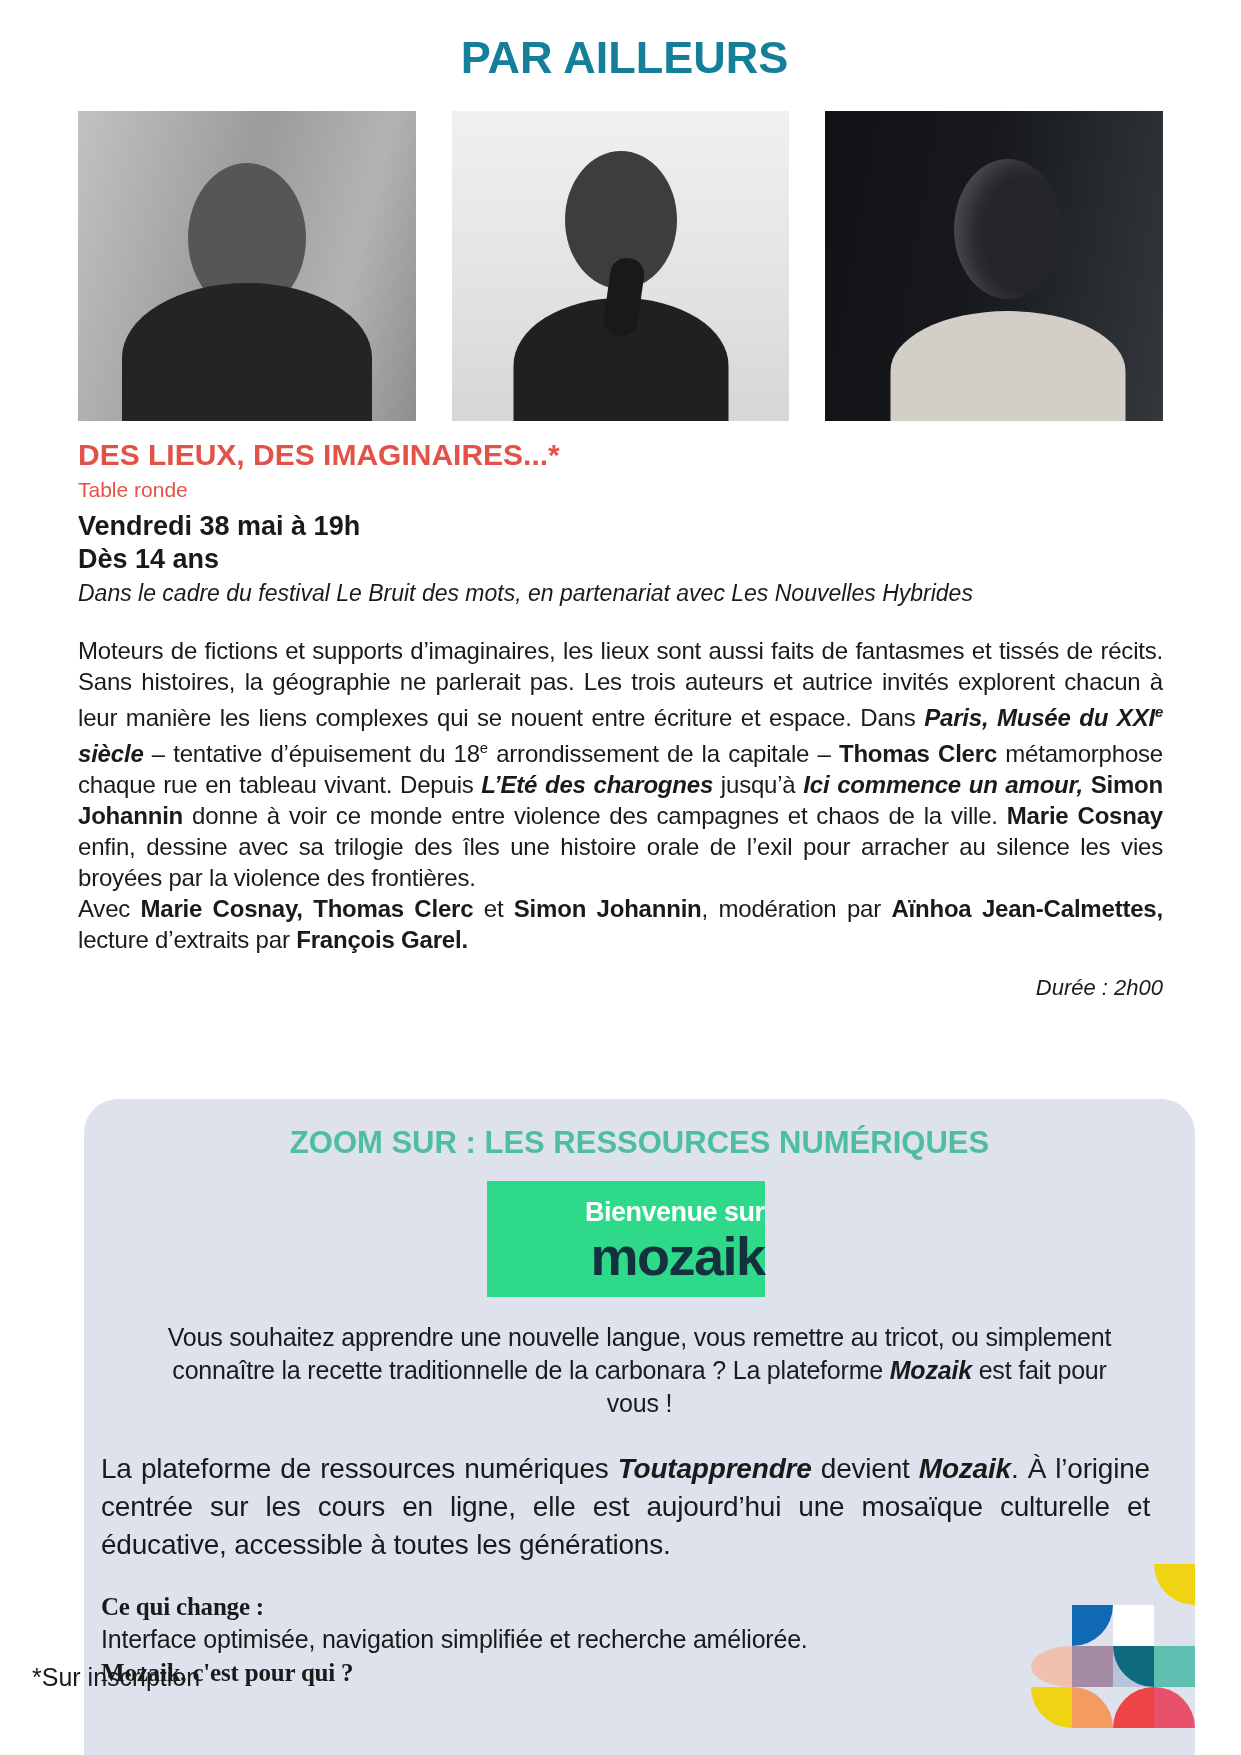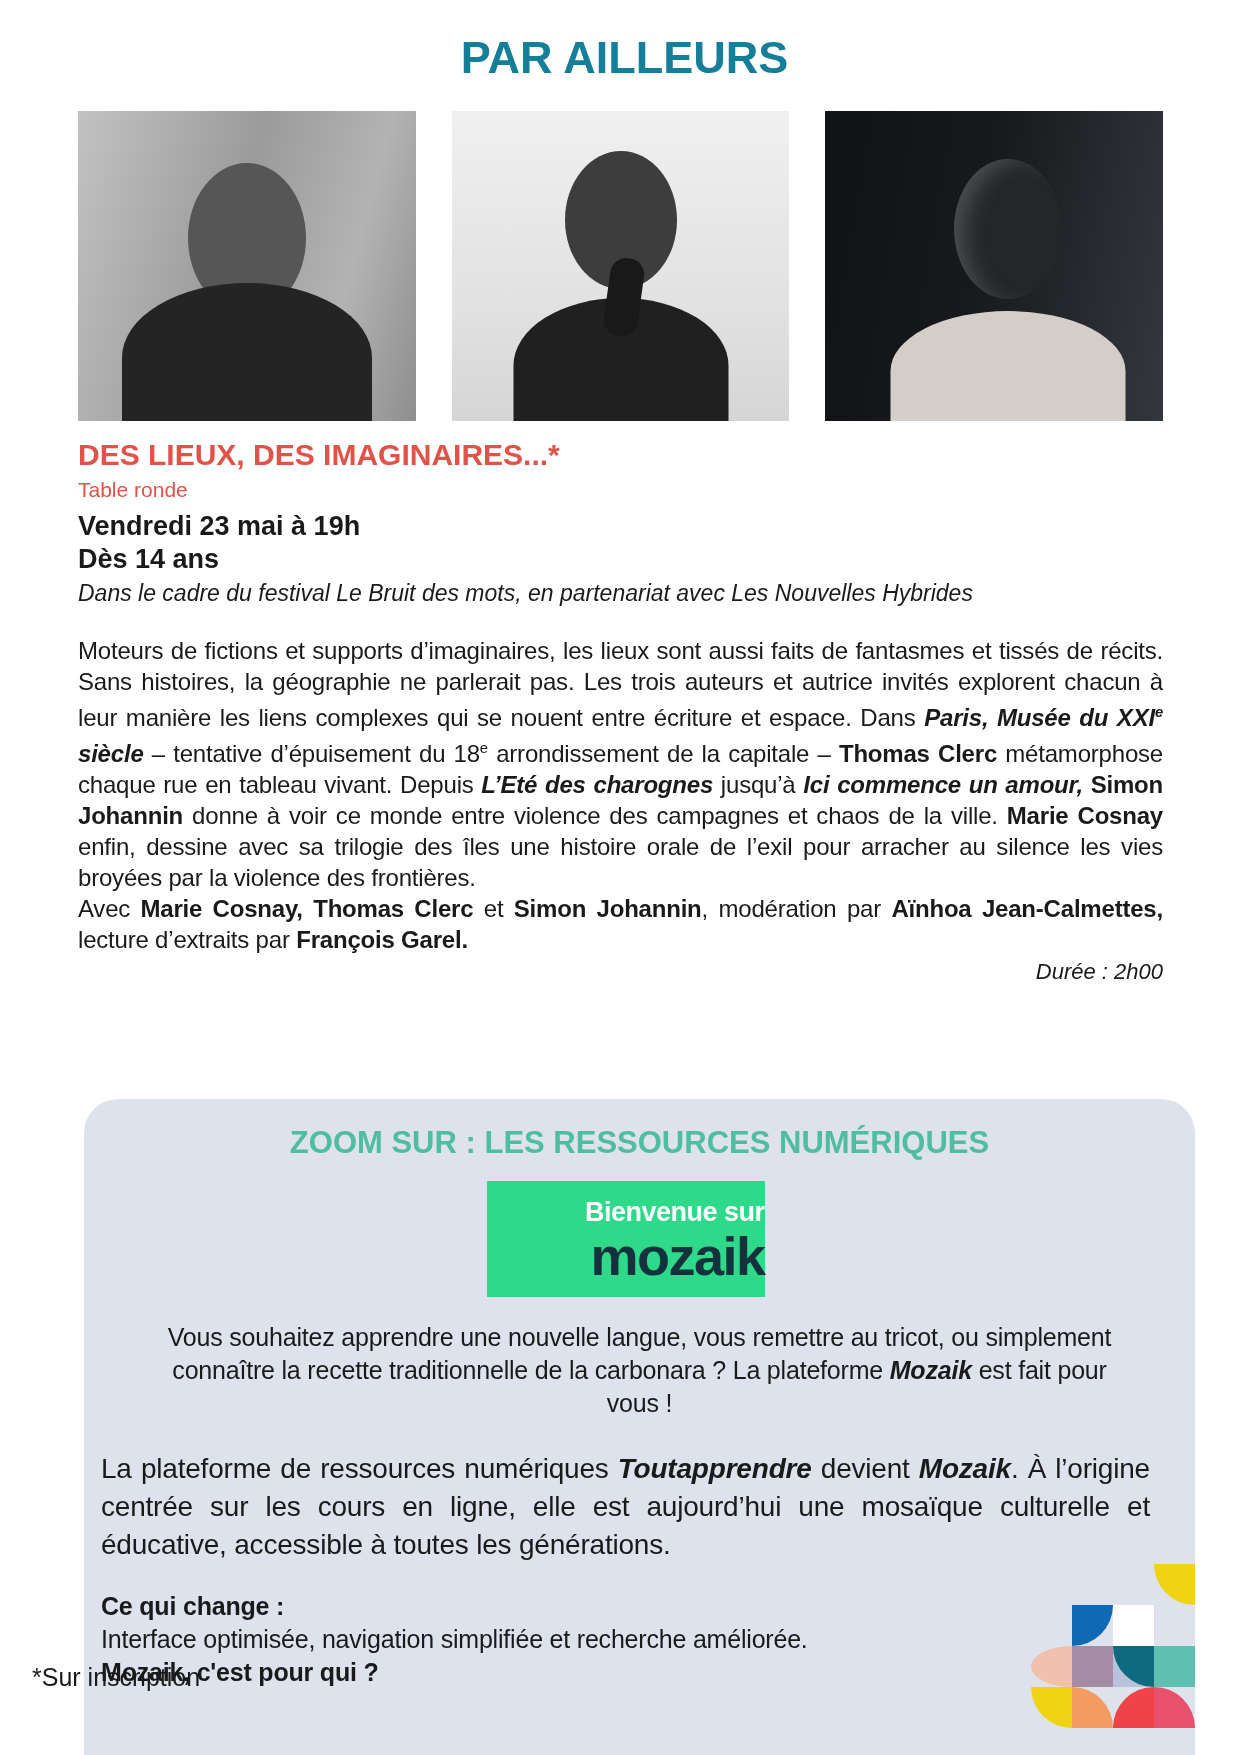--- a/index.html
+++ b/index.html
@@ -39,21 +39,21 @@
   .photo-3 .head{width:108px;height:140px;left:54%;top:48px;transform:translateX(-50%);background:#24262a;box-shadow:18px 6px 22px -8px rgba(200,200,190,0.25) inset;}
   .photo-3 .torso{width:235px;height:120px;left:54%;bottom:-10px;transform:translateX(-50%);background:#d3cfc8;}
   
   .event{position:absolute;top:438px;left:78px;width:1085px;}
   .event-heading{margin:0 0 6px 0;font-size:30px;font-weight:bold;color:var(--heading-red,#E25248);}
   .event-type{margin:0 0 8px 0;font-size:21px;color:var(--heading-red,#E25248);}
   .event-date,.event-age{font-size:27px;font-weight:bold;line-height:33px;}
   .event-context{font-size:23px;font-style:italic;margin-top:4px;}
   .desc{margin:28px 0 0 0;font-size:24px;line-height:31px;text-align:justify;letter-spacing:-0.2px;}
   .credits{margin:0;font-size:24px;line-height:31px;text-align:justify;letter-spacing:-0.2px;}
-  .duration{margin-top:4px;text-align:right;font-size:22px;font-style:italic;}
+  .duration{margin-top:20px;text-align:right;font-size:22px;font-style:italic;}
   .rb{font-weight:bold;}
   .ri{font-style:italic;font-weight:bold;}
   sup{font-size:0.62em;}
   
   .zoom-box{
     position:absolute;top:1058px;left:84px;width:1111px;height:695px;
     background:var(--box-bg,#DEE2ED);
     border-radius:34px;
     margin-top:41px;
   }
@@ -73,21 +73,21 @@
   .box-intro{
     margin:24px auto 0 auto;width:965px;
     font-size:25px;line-height:33px;text-align:center;letter-spacing:-0.2px;
   }
   .box-para{
     margin:30px 45px 0 17px;
     font-size:28px;line-height:38px;text-align:justify;letter-spacing:-0.2px;
   }
   .box-line{margin:0 45px 0 17px;font-size:25px;line-height:33px;letter-spacing:-0.2px;}
   .box-line.first{margin-top:26px;}
-  .bold{font-weight:bold;}
+  .bold{font-weight:bold;font-family:Liberation Serif, serif;}
   
   .footnote{position:absolute;left:32px;top:1663px;font-size:25px;}
   
   .mosaic{position:absolute;left:1031px;top:1564px;width:164px;height:164px;}
   .tile{position:absolute;width:41px;height:41px;}
   .tile.tl{border-top-left-radius:100%;}
   .tile.tr{border-top-right-radius:100%;}
   .tile.bl{border-bottom-left-radius:100%;}
   .tile.br{border-bottom-right-radius:100%;}
   .tile.half-left{border-radius:100% 0 0 100% / 50% 0 0 50%;}
@@ -111,21 +111,21 @@
     </div>
     <div class="photo photo-3">
       <div class="head"></div>
       <div class="torso"></div>
     </div>
   </div>
 
   <section class="event">
     <h2 class="event-heading">DES LIEUX, DES IMAGINAIRES...*</h2>
     <div class="event-type">Table ronde</div>
-    <div class="event-date">Vendredi 23 mai à 19h</div>
+    <div class="event-date">Vendredi 38 mai à 19h</div>
     <div class="event-age">Dès 14 ans</div>
     <div class="event-context">Dans le cadre du festival Le Bruit des mots, en partenariat avec Les Nouvelles Hybrides</div>
     <p class="desc"><span>Moteurs de fictions et supports d’imaginaires, les lieux sont aussi faits de fantasmes et tissés de récits. Sans histoires, la géographie ne parlerait pas. Les trois auteurs et autrice invités explorent chacun à leur manière les liens complexes qui se nouent entre écriture et espace. Dans </span><span class="ri">Paris, Musée du XXI</span><sup class="ri">e</sup><span class="ri"> siècle</span><span> – tentative d’épuisement du 18</span><sup>e</sup><span> arrondissement de la capitale – </span><span class="rb">Thomas Clerc</span><span> métamorphose chaque rue en tableau vivant. Depuis </span><span class="ri">L’Eté des charognes</span><span> jusqu’à </span><span class="ri">Ici commence un amour,</span><span> </span><span class="rb">Simon Johannin</span><span> donne à voir ce monde entre violence des campagnes et chaos de la ville. </span><span class="rb">Marie Cosnay</span><span> enfin, dessine avec sa trilogie des îles une histoire orale de l’exil pour arracher au silence les vies broyées par la violence des frontières.</span></p>
     <p class="credits"><span>Avec </span><span class="rb">Marie Cosnay, Thomas Clerc</span><span> et </span><span class="rb">Simon Johannin</span><span>, modération par </span><span class="rb">Aïnhoa Jean-Calmettes,</span><span> lecture d’extraits par </span><span class="rb">François Garel.</span></p>
     <div class="duration">Durée : 2h00</div>
   </section>
 
   <section class="zoom-box">
     <h3 class="zoom-heading">ZOOM SUR : LES RESSOURCES NUMÉRIQUES</h3>
     <div class="banner">

